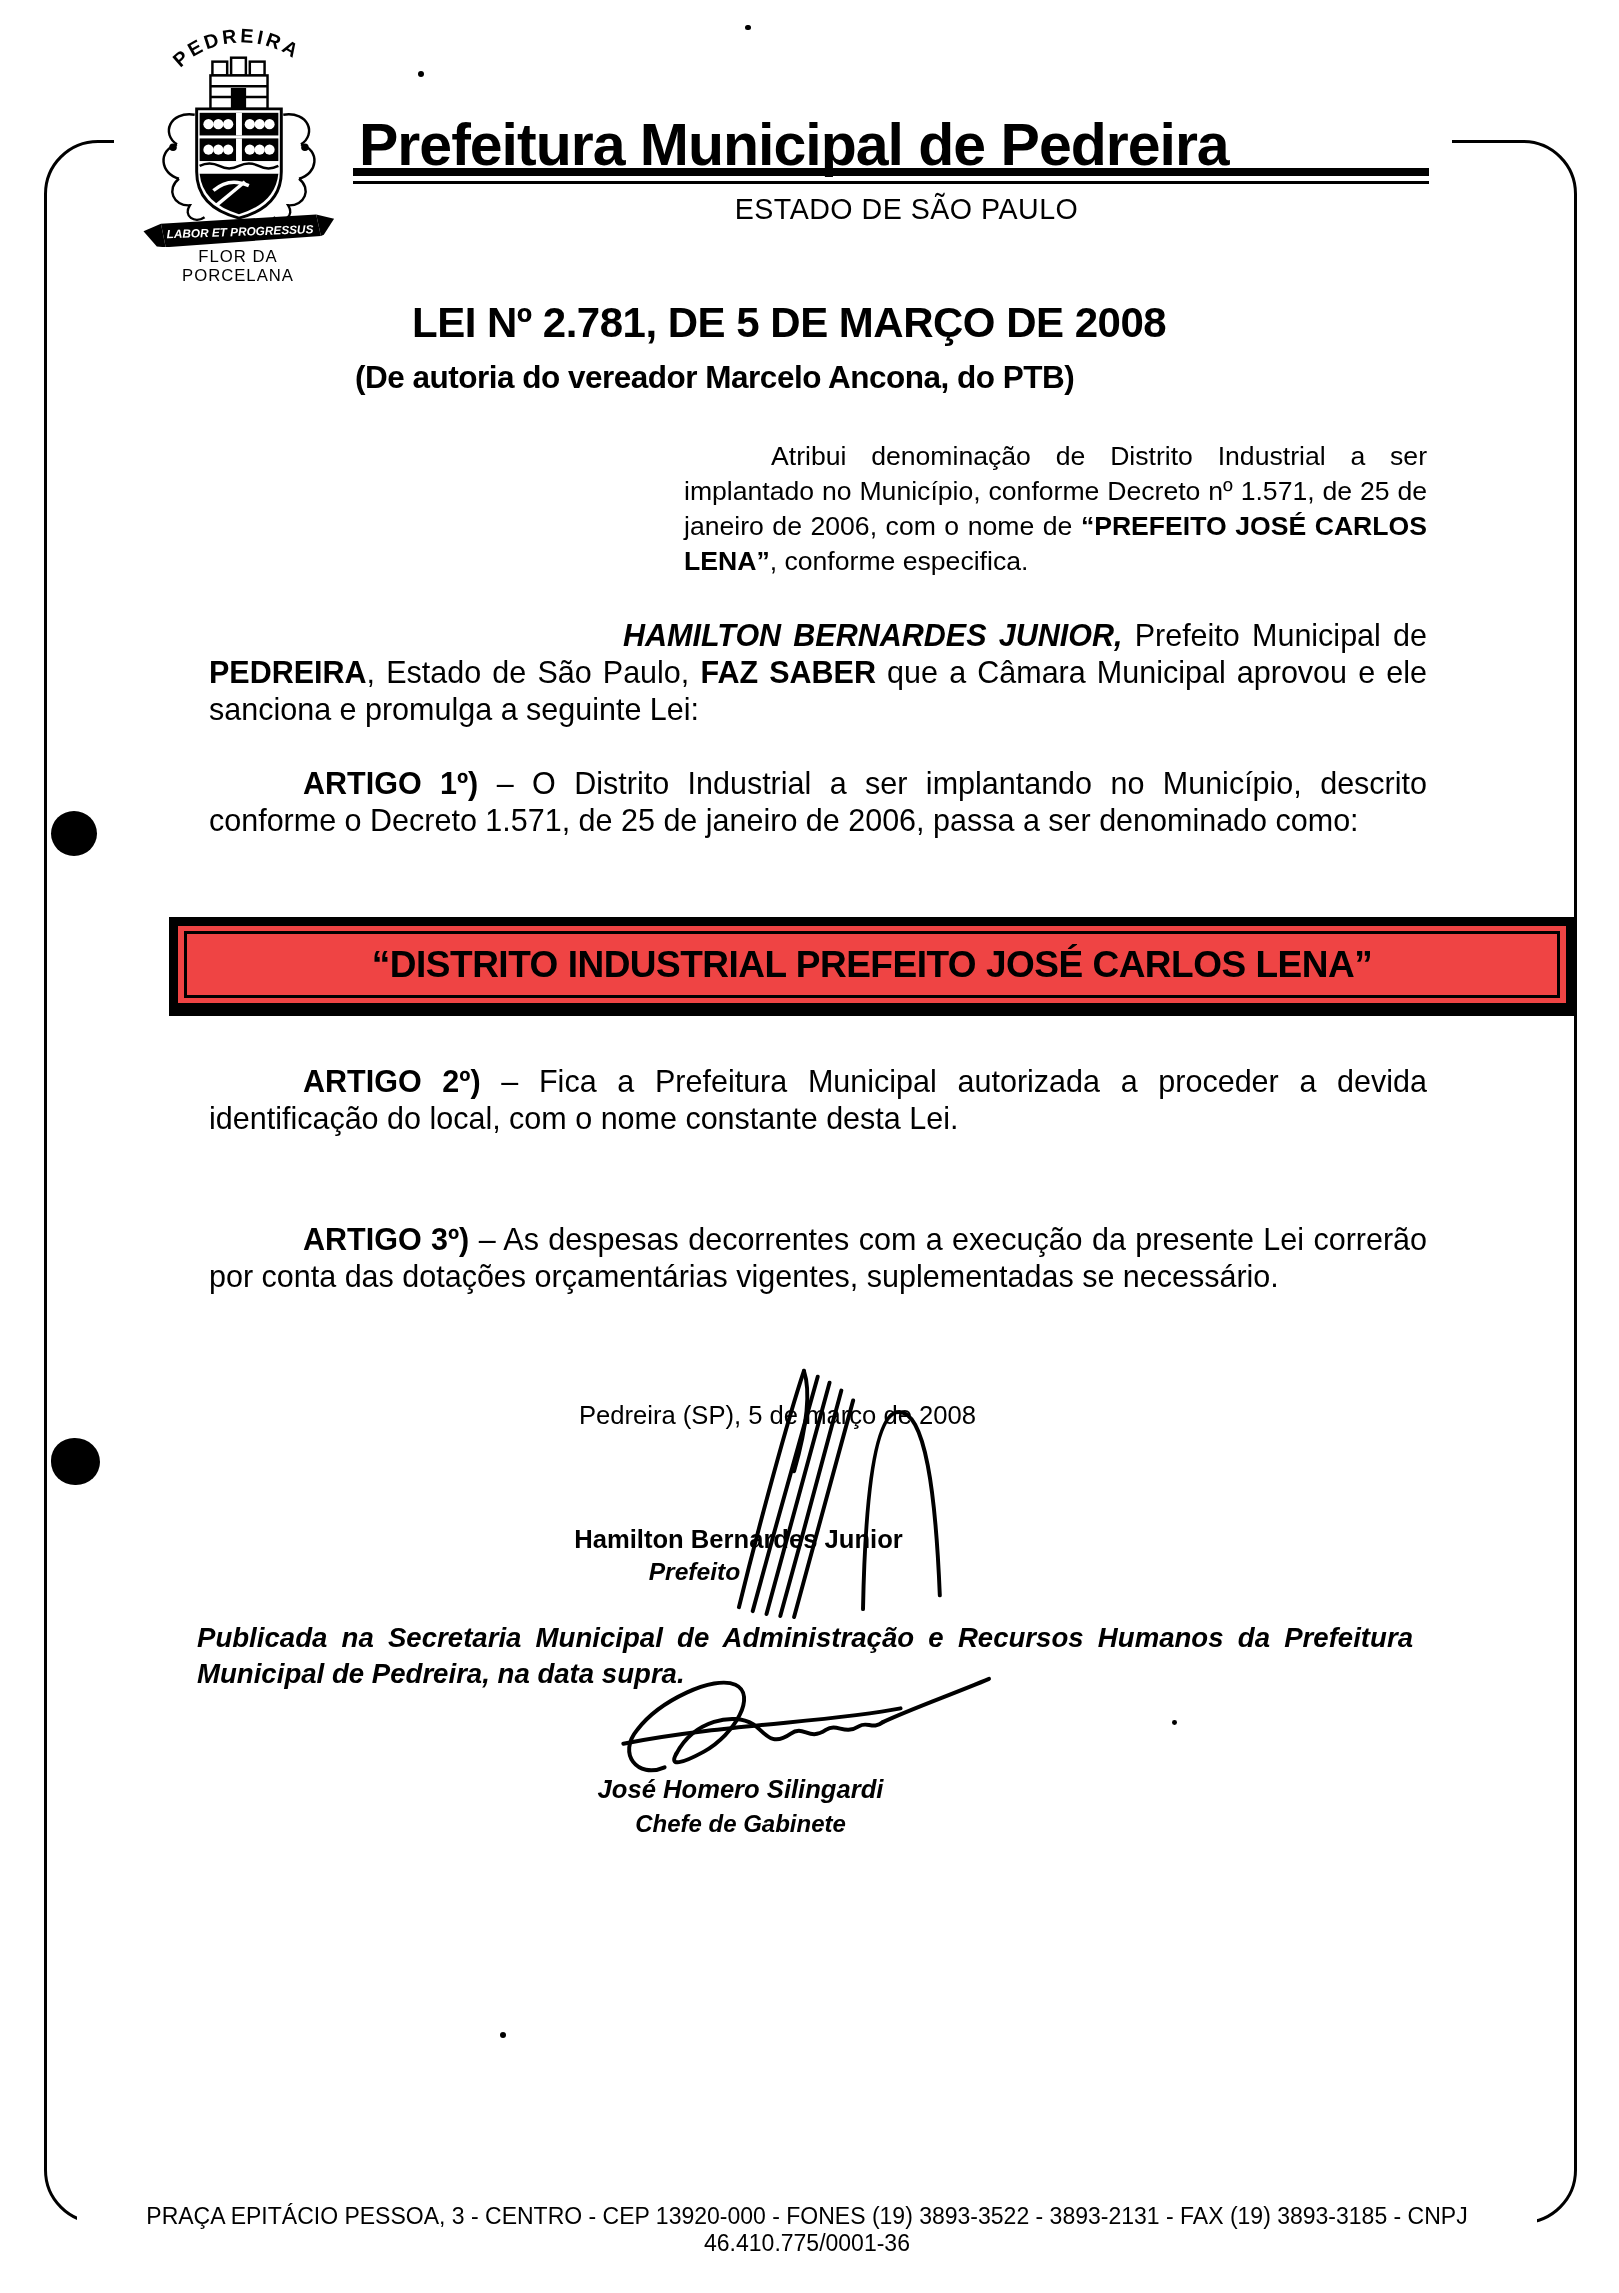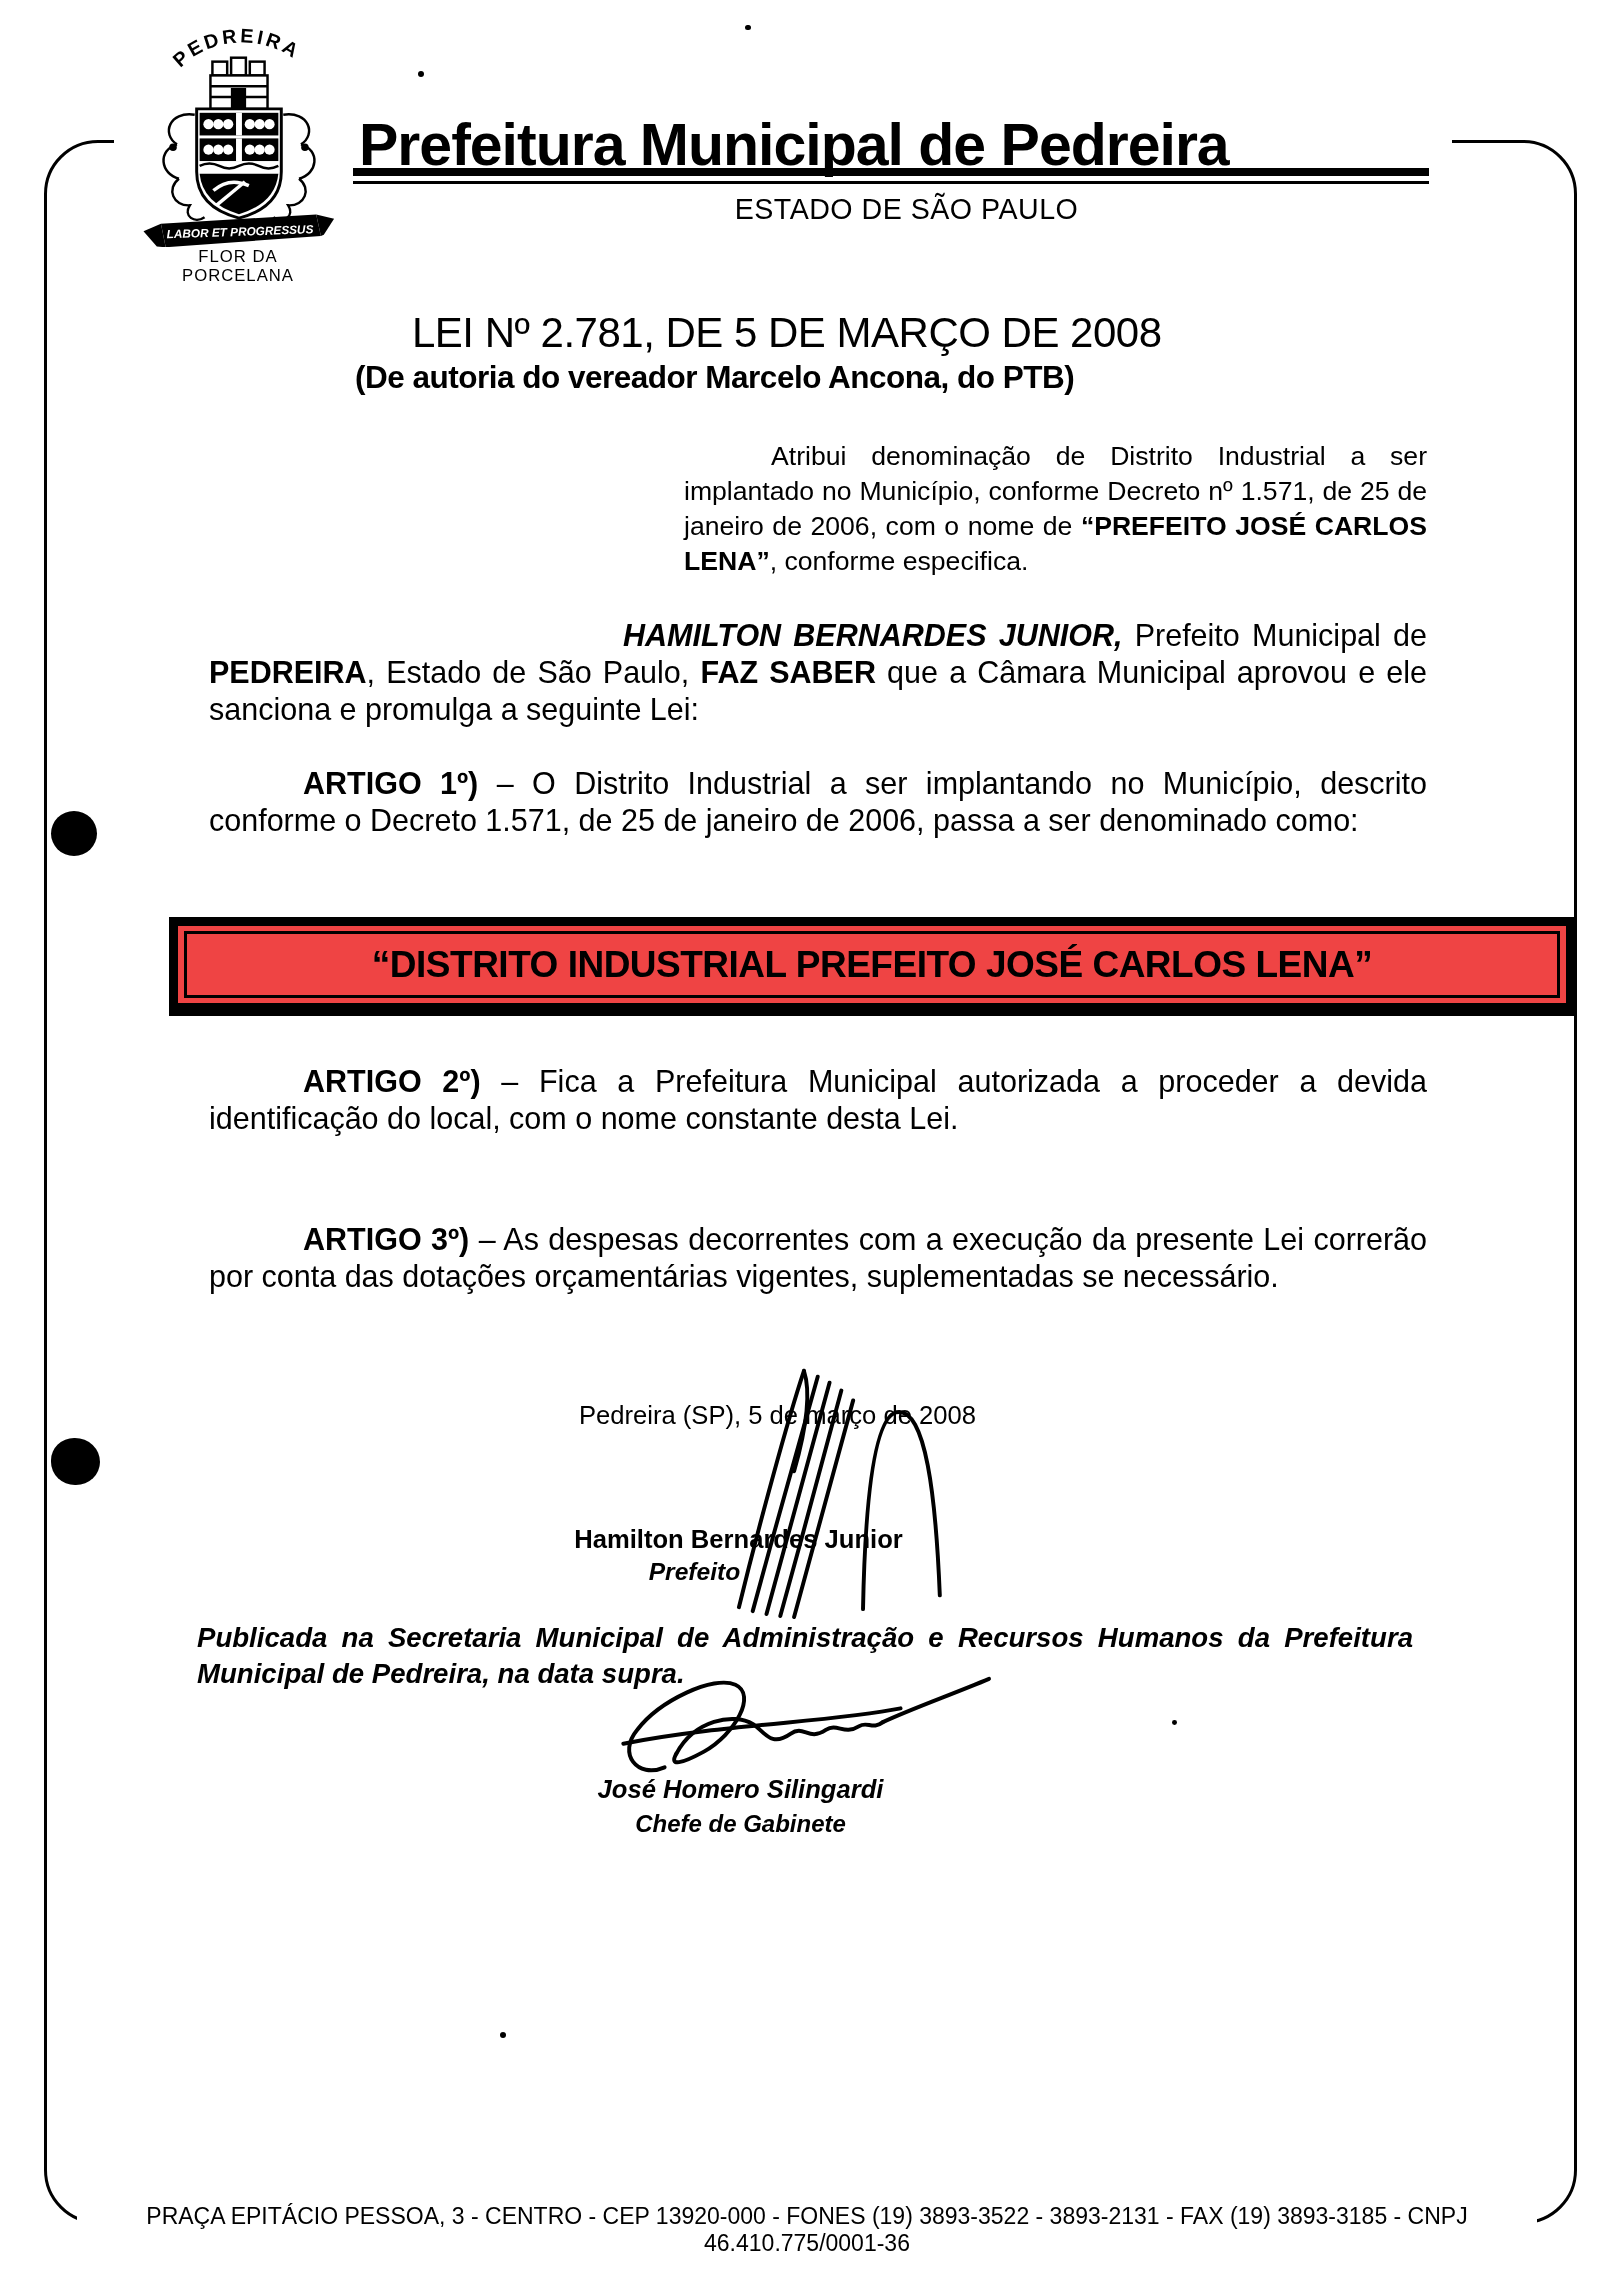--- a/index.html
+++ b/index.html
@@ -10,21 +10,21 @@
   
   .crest{position:absolute;left:114px;top:17.7px;width:248px;background:#fff;text-align:center;z-index:2;}
   .crest-caption{font-size:16.7px;letter-spacing:1px;line-height:19.7px;font-weight:normal;}
   .org-title{position:absolute;left:343px;top:95px;width:1093px;margin:16px;background:#fff;
              font-size:59px;font-weight:bold;letter-spacing:-1px;white-space:nowrap;z-index:2;}
   .rule-thick{position:absolute;left:353px;top:168px;width:1076px;height:7.9px;background:#000;z-index:3;}
   .rule-thin{position:absolute;left:353px;top:181px;width:1076px;height:3px;background:#000;z-index:3;}
   .state{position:absolute;left:690px;top:193px;width:433px;text-align:center;
          font-size:28.6px;letter-spacing:0.5px;}
   
-  .law-title{position:absolute;left:412px;top:309px;font-size:42px;font-weight:normal;letter-spacing:-0.5px;}
+  .law-title{position:absolute;left:412px;top:299px;font-size:42px;font-weight:bold;letter-spacing:-0.5px;}
   .law-author{position:absolute;left:355px;top:359px;font-size:31.5px;font-weight:bold;letter-spacing:-0.5px;}
   
   .summary{position:absolute;left:684px;top:439px;width:743px;margin:0;
            font-size:26.6px;line-height:35px;text-align:justify;text-indent:87px;}
   .preamble{position:absolute;left:209px;top:617px;width:1218px;margin:0;
             font-size:30.5px;line-height:37px;text-align:justify;text-indent:414px;}
   .bi{font-weight:bold;font-style:italic;}
   .b{font-weight:bold;}
   .article{position:absolute;left:209px;width:1218px;margin:0;
            font-size:30.5px;line-height:37px;text-align:justify;text-indent:94px;}

